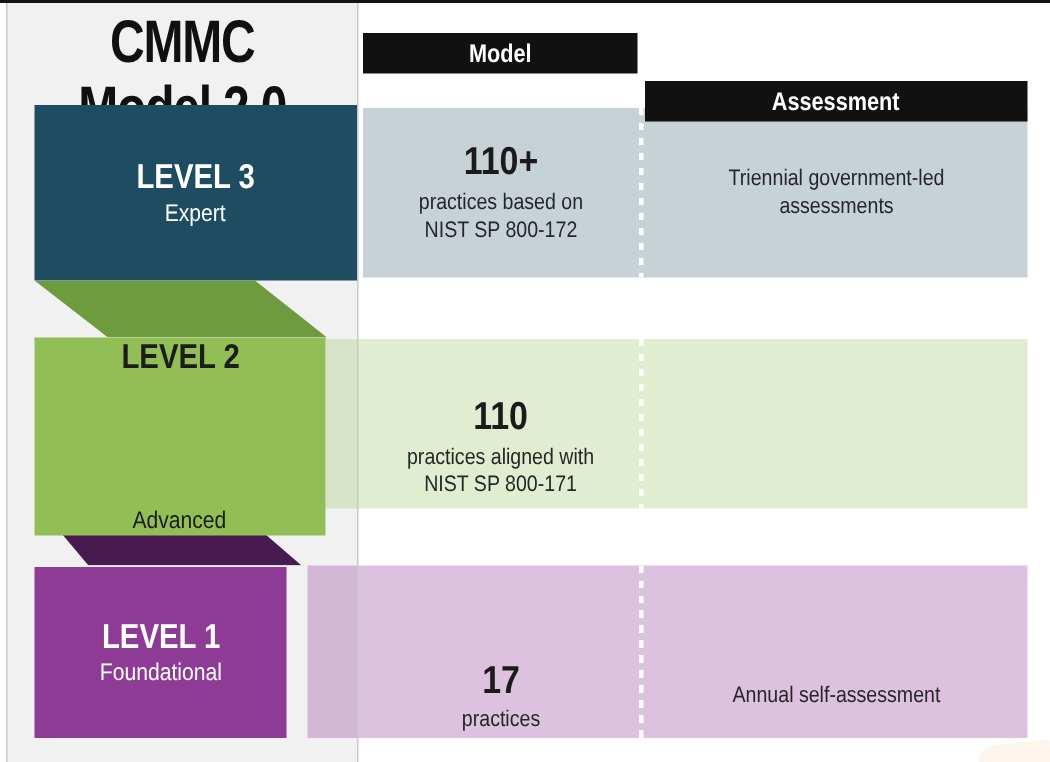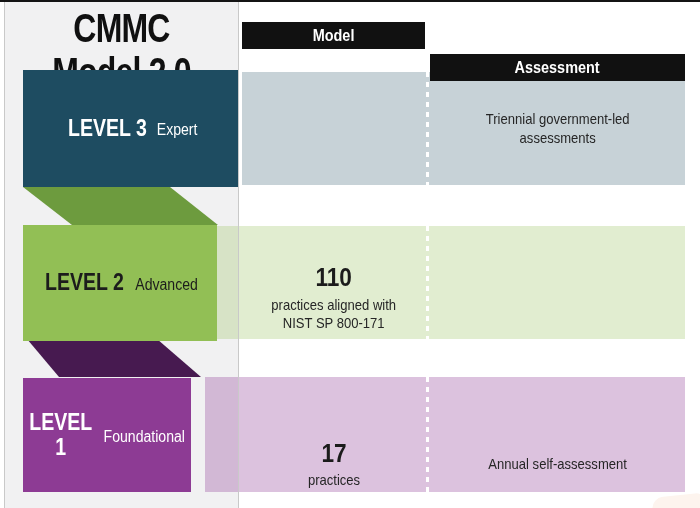--- a/index.html
+++ b/index.html
@@ -24,23 +24,23 @@
   }
   .page-title .squeeze { display:inline-block; transform:scaleX(0.80); transform-origin:50% 50%; }
 
   
   .band { z-index:2; }
   .band-l3 { left:242px; top:72px;  width:443px; height:113px; background:var(--row3-band,rgba(30,76,97,.25)); }
   .band-l2 { left:217px; top:226px; width:468px; height:113px; background:var(--row2-band,rgba(146,191,85,.28)); }
   .band-l1 { left:205px; top:377px; width:480px; height:115px; background:var(--row1-band,rgba(141,59,148,.31)); }
 
   
-  .lvl-box { z-index:3; display:flex; flex-direction:row; align-items:center; justify-content:center; text-align:center; }
+  .lvl-box { z-index:3; display:flex; flex-direction:column; align-items:center; justify-content:center; text-align:center; }
   .box-l3 { left:23px; top:70px;  width:215px; height:117px; background:var(--level3,#1e4c61); color:#ffffff; }
-  .box-l2 { left:23px; top:225px; width:194px; height:116px; background:var(--level2,#92bf55); color:#1c1c1c; }
+  .box-l2 { left:23px; top:225px; width:194px; height:132px; background:var(--level2,#92bf55); color:#1c1c1c;justify-content:space-between; }
   .box-l1 { left:23px; top:378px; width:168px; height:114px; background:var(--level1,#8d3b94); color:#ffffff; }
   .fold { z-index:2; }
   .fold-green  { left:23px; top:187px; width:195px; height:38px; background:var(--fold-green,#6d9b3e);
                  clip-path:polygon(0 0, 147px 0, 195px 100%, 49px 100%); }
   .fold-purple { left:27px; top:339px; width:174px; height:38px; background:var(--fold-purple,#471a50);
                  clip-path:polygon(0 0, 130px 0, 174px 100%, 32px 100%); }
   .lvl-name { font-weight:bold; font-size:23px; letter-spacing:0; transform:scaleX(0.85); transform-origin:50% 50%; line-height:1.1; }
   .lvl-tier { font-size:16px; transform:scaleX(0.88); transform-origin:50% 50%; margin-top:3px; }
 
   
@@ -107,20 +107,27 @@
     <span class="squeeze">Model</span>
   </div>
   <div class="abs hdr hdr-assess">
     <span class="squeeze">Assessment</span>
   </div>
 
   <div class="abs divider div-l3"></div>
   <div class="abs divider div-l2"></div>
   <div class="abs divider div-l1"></div>
 
+  <div class="abs cell col-model row-l3">
+    <div class="squeeze">
+      <div class="num">110+</div>
+      <div class="line">practices based on</div>
+      <div class="line">NIST SP 800-172</div>
+    </div>
+  </div>
   <div class="abs cell col-assess row-l3">
     <div class="squeeze">
       <div class="line">Triennial government-led</div>
       <div class="line">assessments</div>
     </div>
   </div>
 
   <div class="abs cell col-model row-l2">
     <div class="squeeze">
       <div class="num">110</div>

